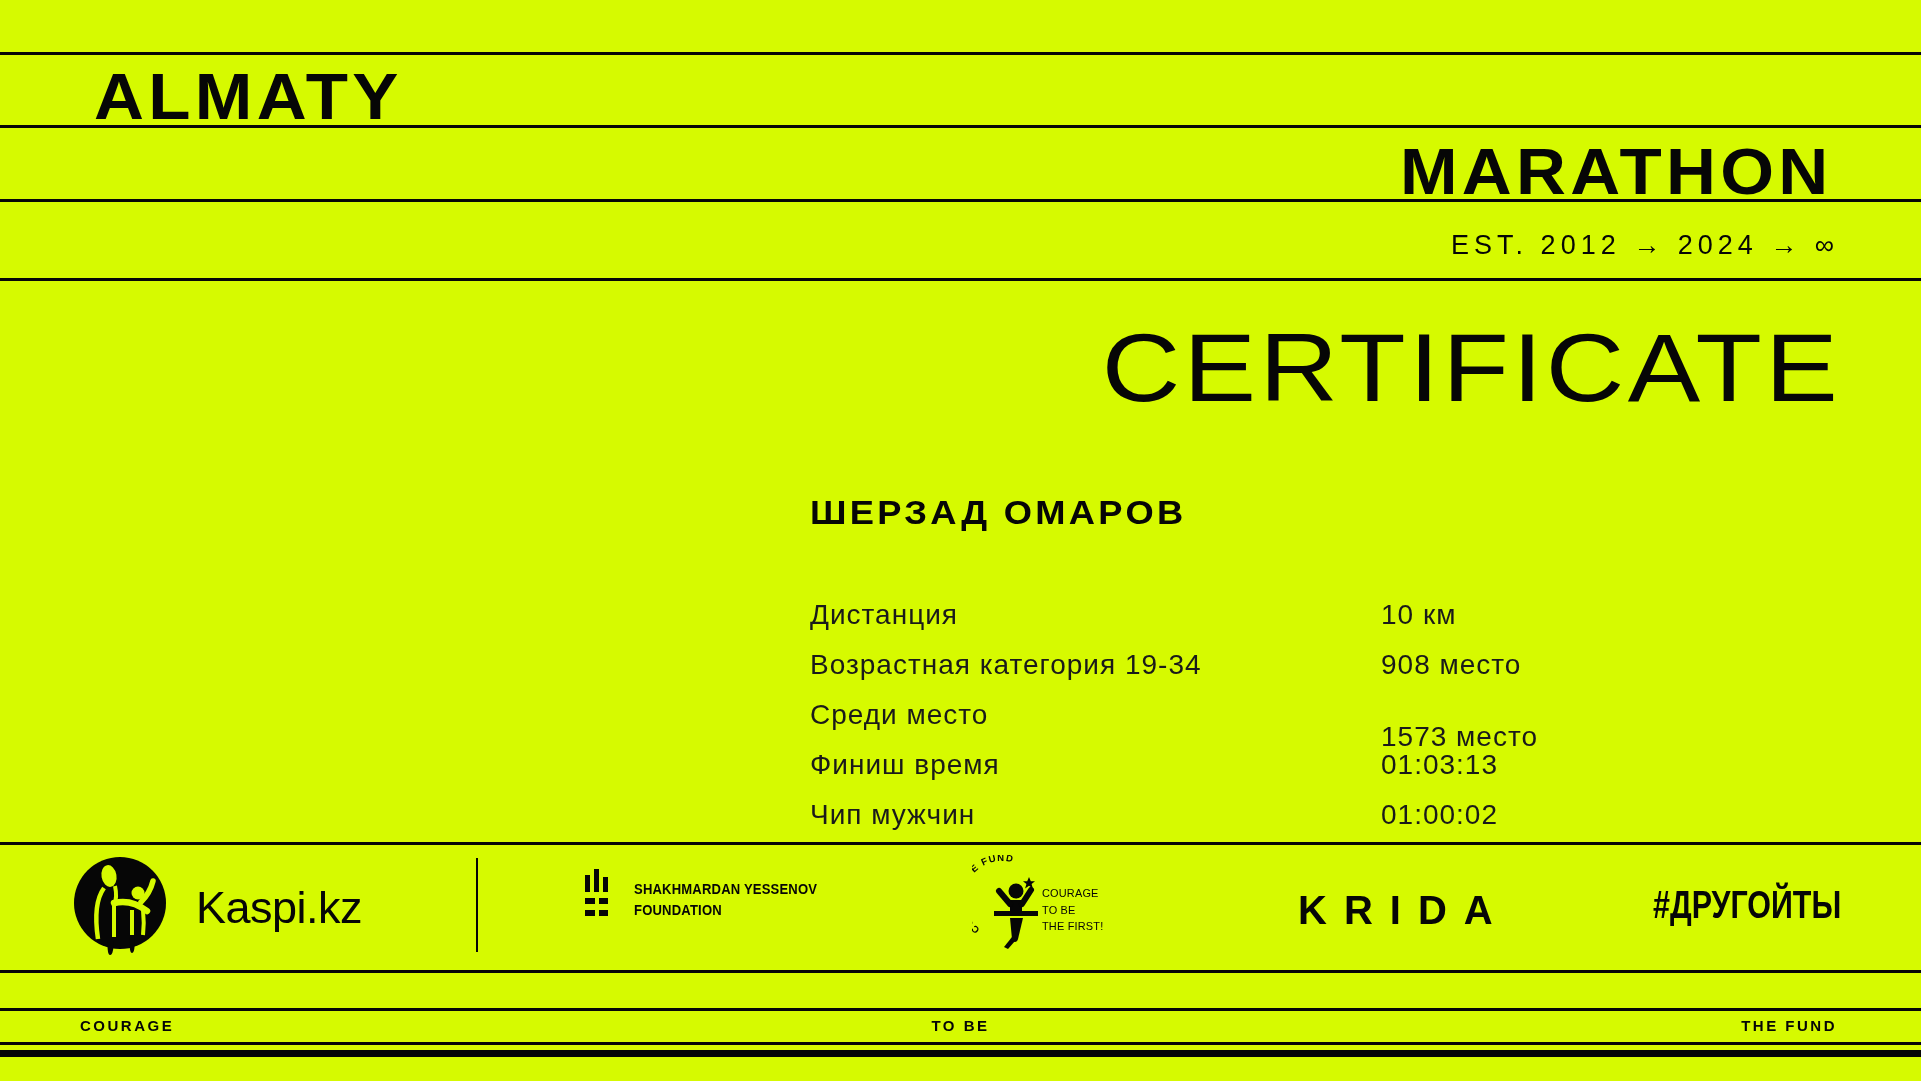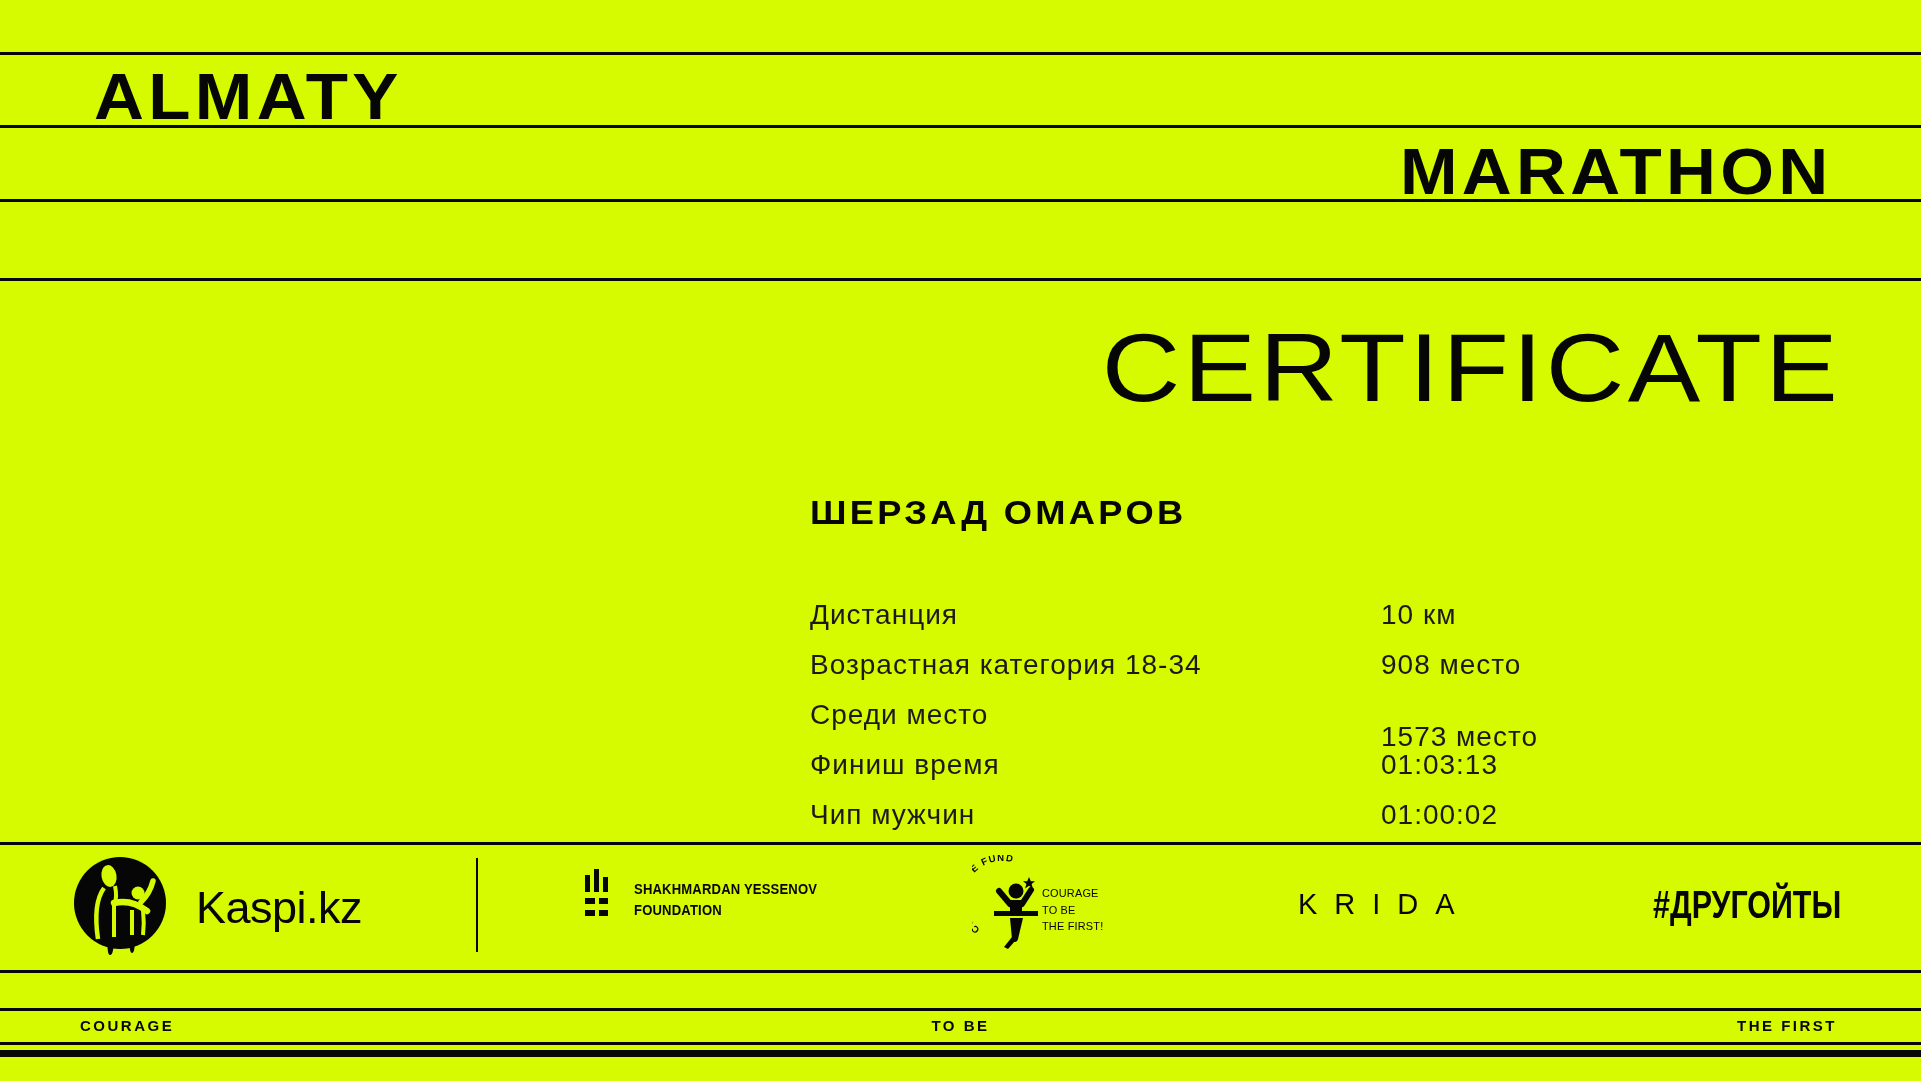--- a/index.html
+++ b/index.html
@@ -85,22 +85,22 @@
     font-weight:500;
     font-size:11.5px;
     line-height:16.5px;
     letter-spacing:0.2px;
     color:var(--ink);
     white-space:nowrap;
     transform:scaleX(0.95);
     transform-origin:left center;
   }
   .krida{
-    font-weight:400;
-    font-size:29px;
+    font-weight:700;
+    font-size:40px;
     letter-spacing:17px;
     color:var(--ink);
     white-space:nowrap;
   }
   .hashtag{
     font-weight:700;
     font-size:39px;
     letter-spacing:0px;
     color:var(--ink);
     white-space:nowrap;
@@ -131,30 +131,31 @@
   <div class="line" style="top:842px;"></div>
   <div class="line" style="top:970px;"></div>
   <div class="line" style="top:1008px;"></div>
   <div class="line" style="top:1042px;"></div>
   <div class="line thick" style="top:1050px;"></div>
 
   <div class="abs h-big" style="left:94px;top:60px;transform:scaleX(1.08);transform-origin:left center;">ALMATY</div>
 
   <div class="abs h-big" style="right:88px;top:135px;transform:scaleX(1.08);transform-origin:right center;">MARATHON</div>
 
+  <div class="abs est" style="right:82px;top:230px;">EST. 2012 → 2024 → ∞</div>
 
   <div class="abs cert-title" style="right:80px;top:312px;">CERTIFICATE</div>
 
   <div class="abs name" style="left:810px;top:494px;">ШЕРЗАД ОМАРОВ</div>
 
   <div>
     <div class="abs row-label" style="left:810px;top:579px;">Дистанция</div>
     <div class="abs row-value" style="left:1381px;top:579px;">10 км</div>
 
-    <div class="abs row-label" style="left:810px;top:629px;">Возрастная категория 18-34</div>
+    <div class="abs row-label" style="left:810px;top:629px;">Возрастная категория 19-34</div>
     <div class="abs row-value" style="left:1381px;top:629px;">908 место</div>
 
     <div class="abs row-label" style="left:810px;top:679px;">Среди место</div>
     <div class="abs row-value" style="left:1381px;top:701px;">1573 место</div>
 
     <div class="abs row-label" style="left:810px;top:729px;text-align:right;">Финиш время</div>
     <div class="abs row-value" style="left:1381px;top:729px;">01:03:13</div>
 
     <div class="abs row-label" style="left:810px;top:779px;">Чип мужчин</div>
     <div class="abs row-value" style="left:1381px;top:779px;">01:00:02</div>
@@ -224,16 +225,16 @@
     </div>
 
     <div class="abs krida" style="left:1298px;top:888px;">KRIDA</div>
 
     <div class="abs hashtag" style="right:80px;top:883px;">#ДРУГОЙТЫ</div>
   </div>
 
   <div>
     <div class="abs mini" style="left:80px;top:1017px;">COURAGE</div>
     <div class="abs mini" style="left:50%;top:1017px;transform:translateX(-50%);">TO BE</div>
-    <div class="abs mini" style="right:84px;top:1017px;">THE FIRST</div>
+    <div class="abs mini" style="right:84px;top:1017px;">THE FUND</div>
   </div>
 
 </div>
 
 </body></html>

